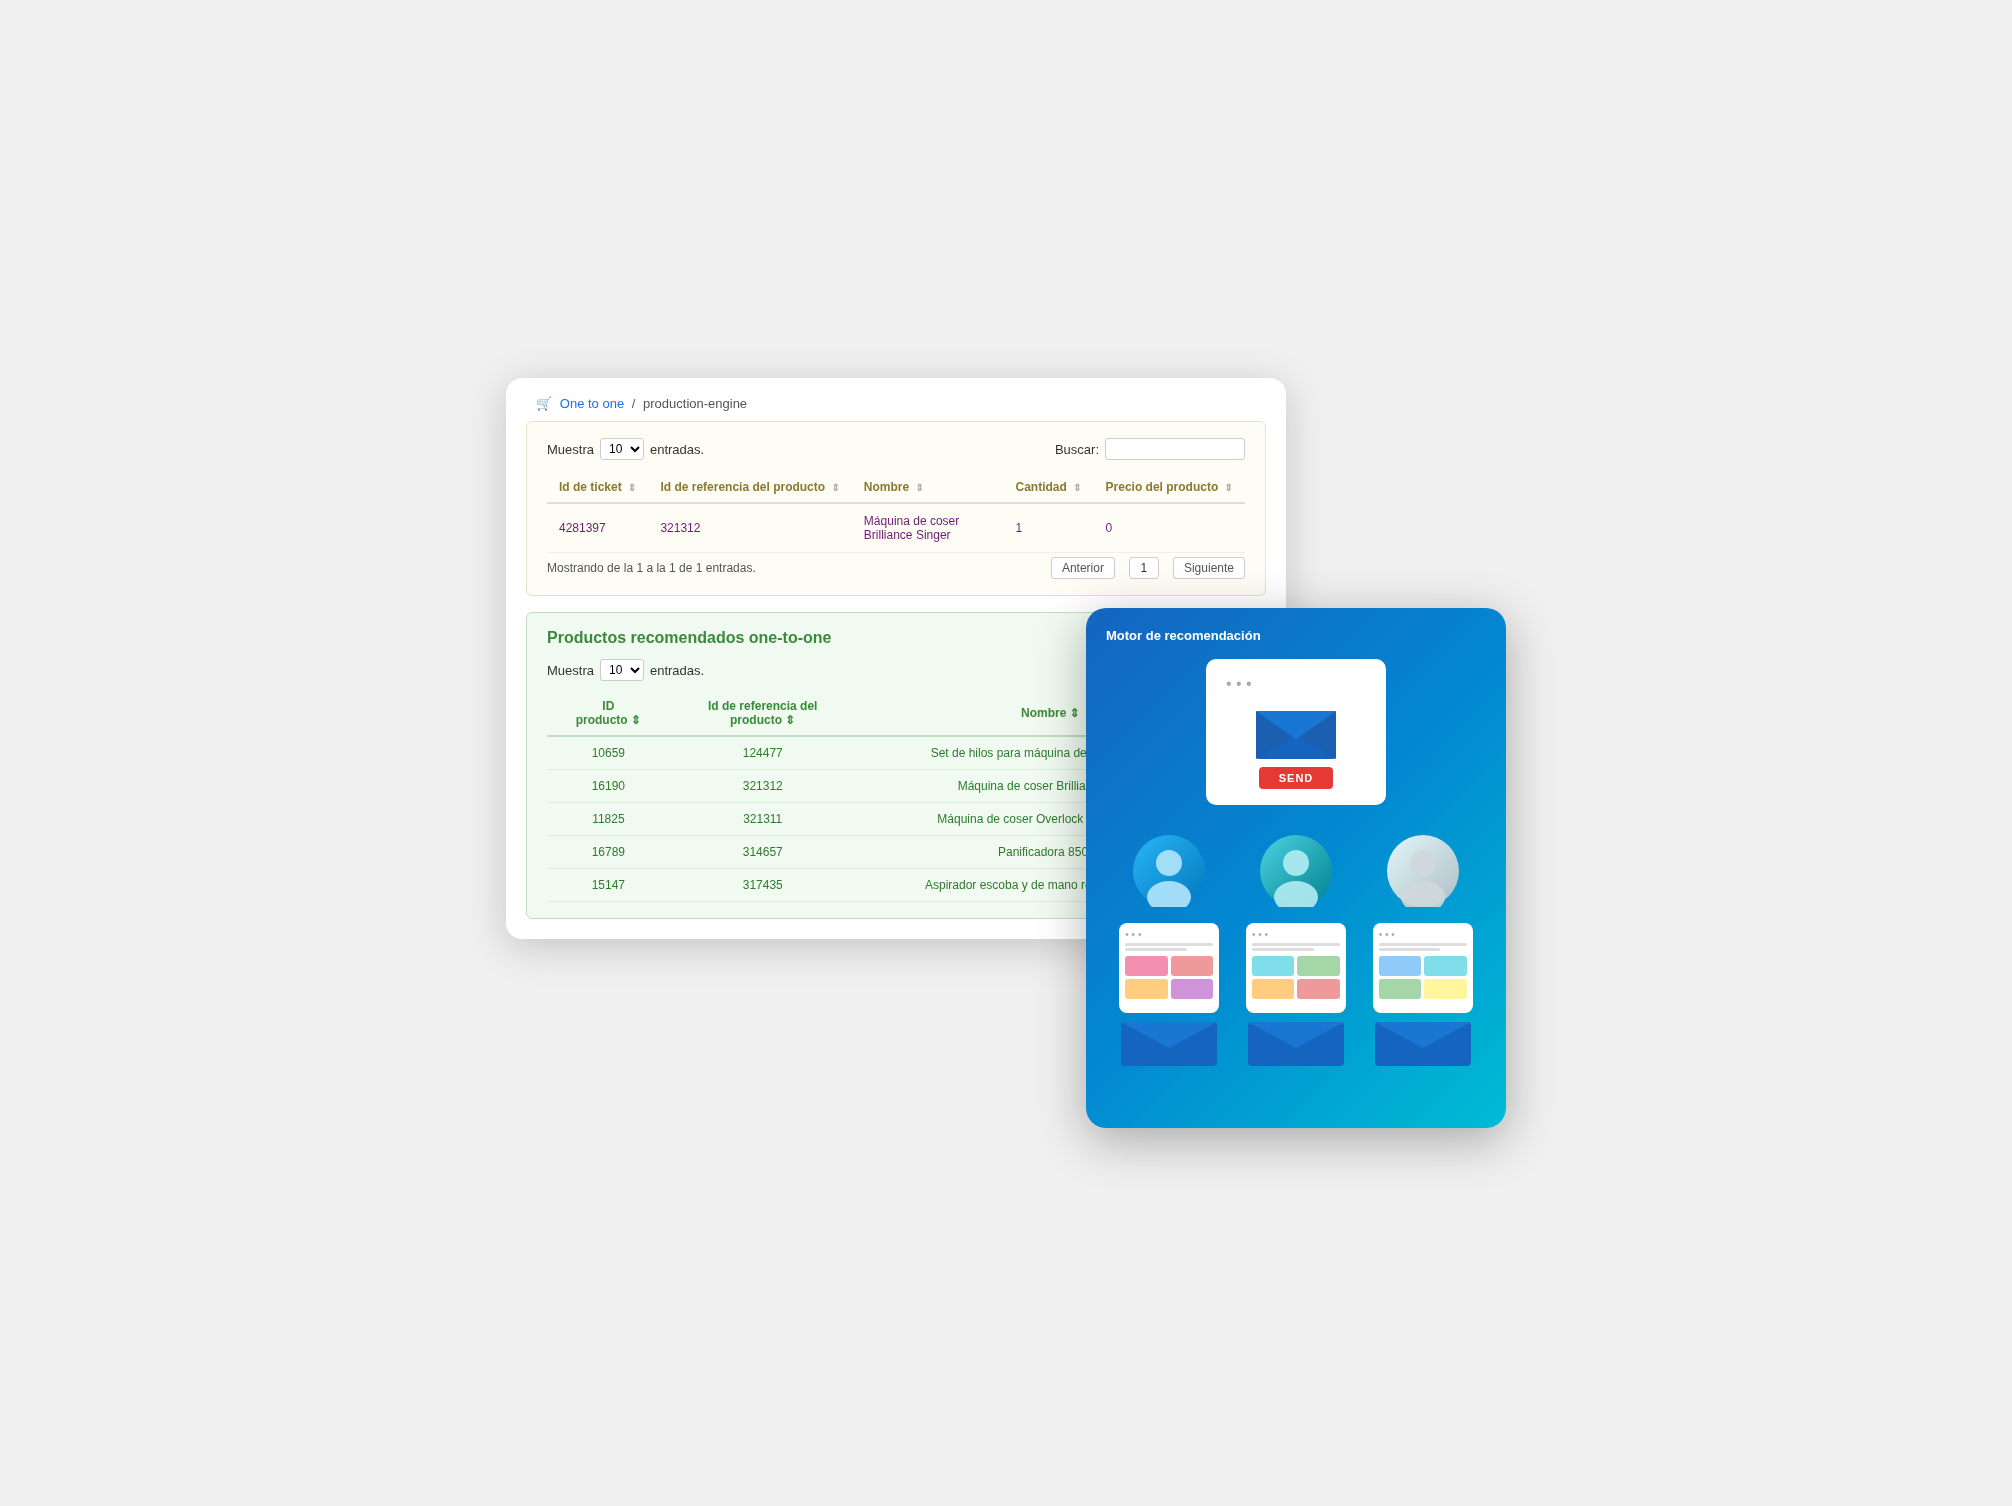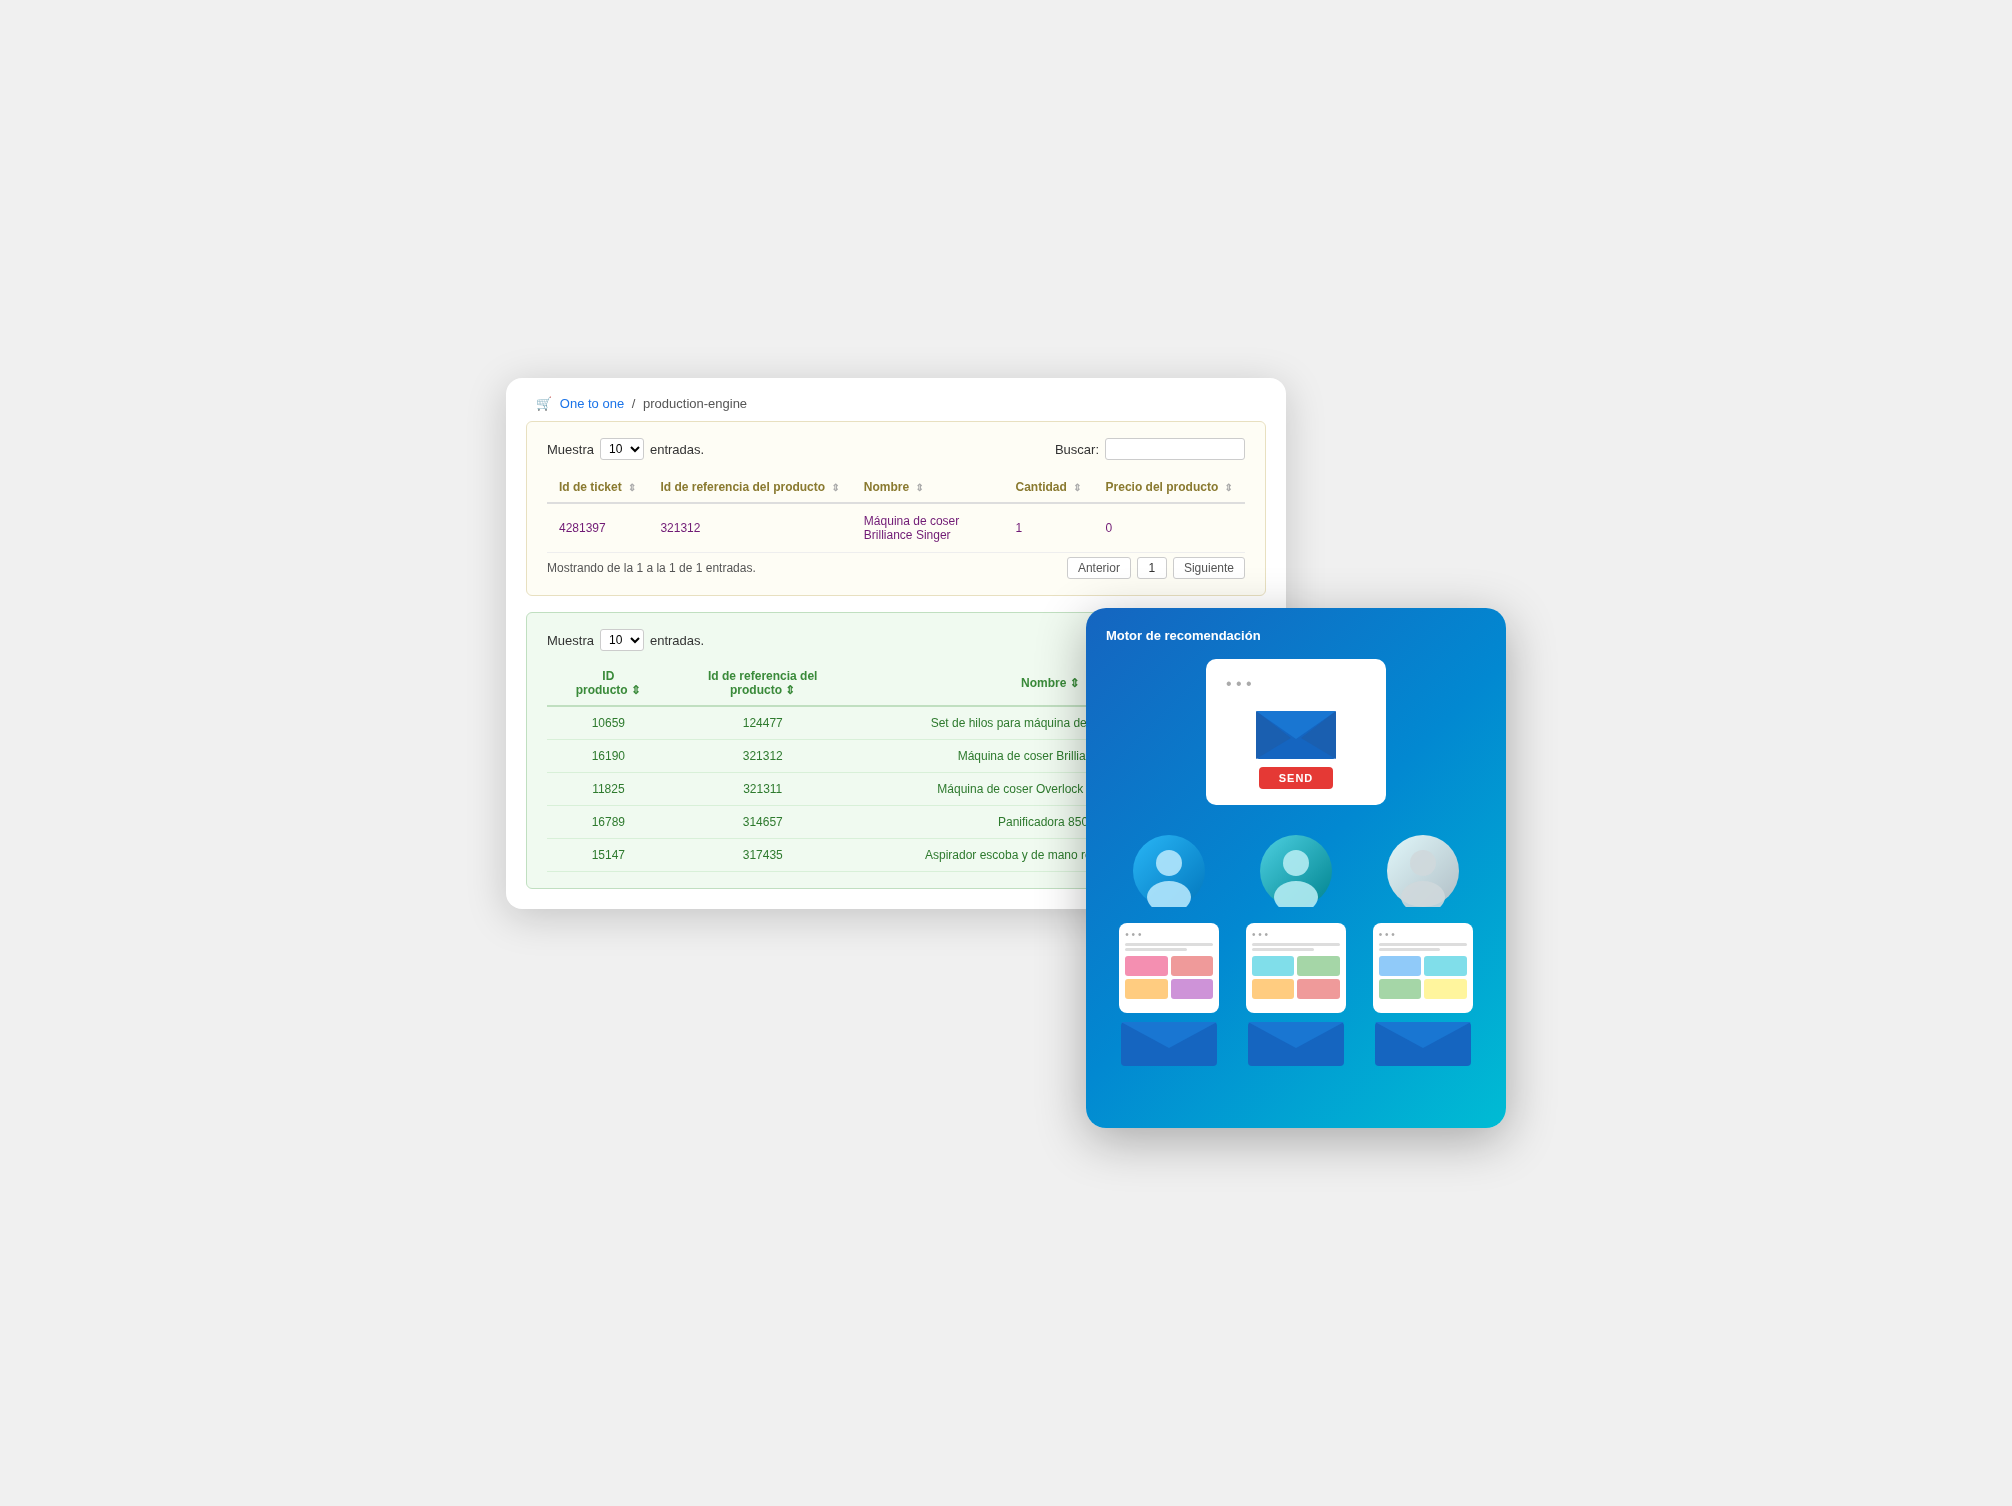--- a/index.html
+++ b/index.html
@@ -132,21 +132,21 @@
       justify-content: space-between;
       align-items: center;
       margin-top: 4px;
       font-size: 12px;
       color: #555;
     }
 
     .pagination {
       display: flex;
       align-items: center;
-      gap: 6px;
+      gap: 14px;
     }
 
     .pagination button {
       border: 1px solid #ccc;
       background: #fff;
       padding: 3px 10px;
       border-radius: 3px;
       font-size: 12px;
       cursor: pointer;
       color: #555;
@@ -351,20 +351,21 @@
         <span>Mostrando de la 1 a la 1 de 1 entradas.</span>
         <div class="pagination">
           <button>Anterior</button>
           <span class="page-num">1</span>
           <button>Siguiente</button>
         </div>
       </div>
     </div>
 
     <div class="bottom-section">
+      <div class="section-title">Productos recomendados one-to-one</div>
 
       <div class="table-controls" style="margin-bottom:10px;">
         <div class="show-entries">
           <span>Muestra</span>
           <select>
             <option>10</option>
             <option>25</option>
           </select>
           <span>entradas.</span>
         </div>

